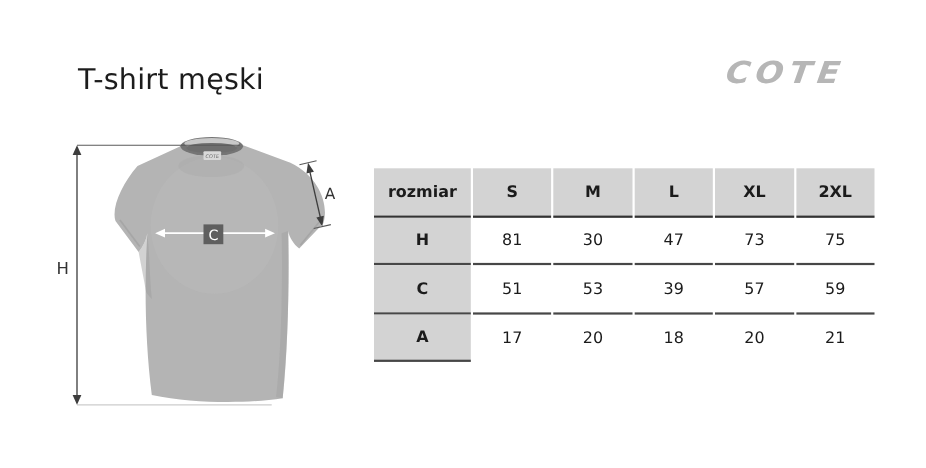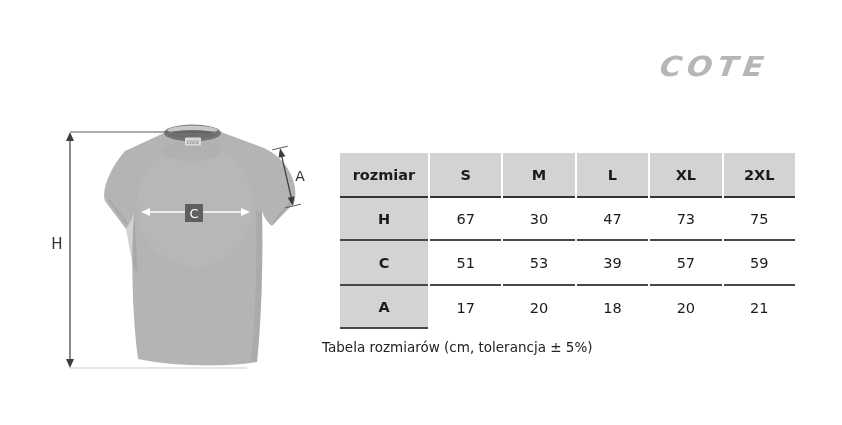--- a/index.html
+++ b/index.html
@@ -36,20 +36,21 @@
   tr.row-a td{height:41px;}
   .table-caption{
     position:absolute;left:322px;top:339px;font-size:13.5px;color:#222222;
   }
 </style>
 </head>
 <body>
 
 <div class="canvas">
 
+  <div class="page-title">T-shirt męski</div>
 
   <div class="brand-logo">COTE</div>
 
   <svg class="diagram-svg" width="285" height="290" viewBox="40 108 285 290">
 
     <path d="M164,133 L125,151 C111,167 101,189 105,201 L126,229
          C130,224 133,218 134,212 C131,258 132,312 138,359
          C178,367 224,367 257,362 C262,312 263,256 262,210
          C263,216 267,222 272,226 L294,203
          C299,187 291,161 264,148 L221,132
@@ -104,21 +105,21 @@
           <th>S</th>
           <th>M</th>
           <th>L</th>
           <th>XL</th>
           <th>2XL</th>
         </tr>
       </thead>
       <tbody>
         <tr class="row-h">
           <th>H</th>
-          <td>67</td>
+          <td>81</td>
           <td>30</td>
           <td>47</td>
           <td>73</td>
           <td>75</td>
         </tr>
         <tr class="row-c">
           <th>C</th>
           <td>51</td>
           <td>53</td>
           <td>39</td>
@@ -130,15 +131,14 @@
           <td>17</td>
           <td>20</td>
           <td>18</td>
           <td>20</td>
           <td>21</td>
         </tr>
       </tbody>
     </table>
   </div>
 
-  <div class="table-caption">Tabela rozmiarów (cm, tolerancja ± 5%)</div>
 
 </div>
 
 </body></html>

